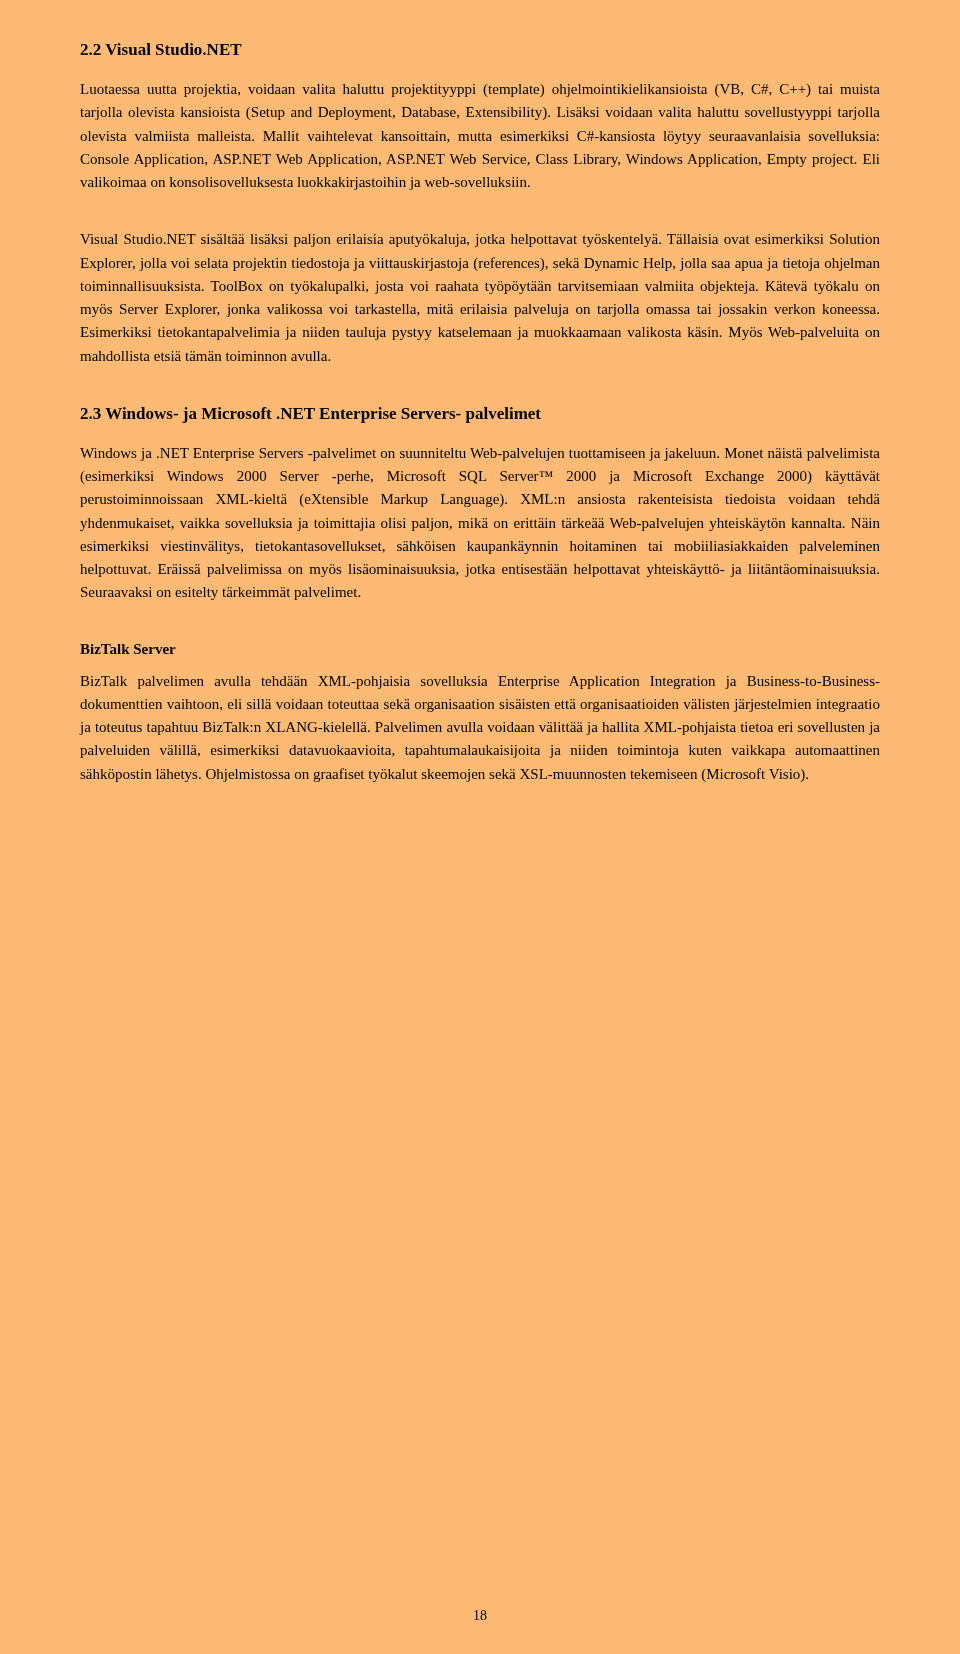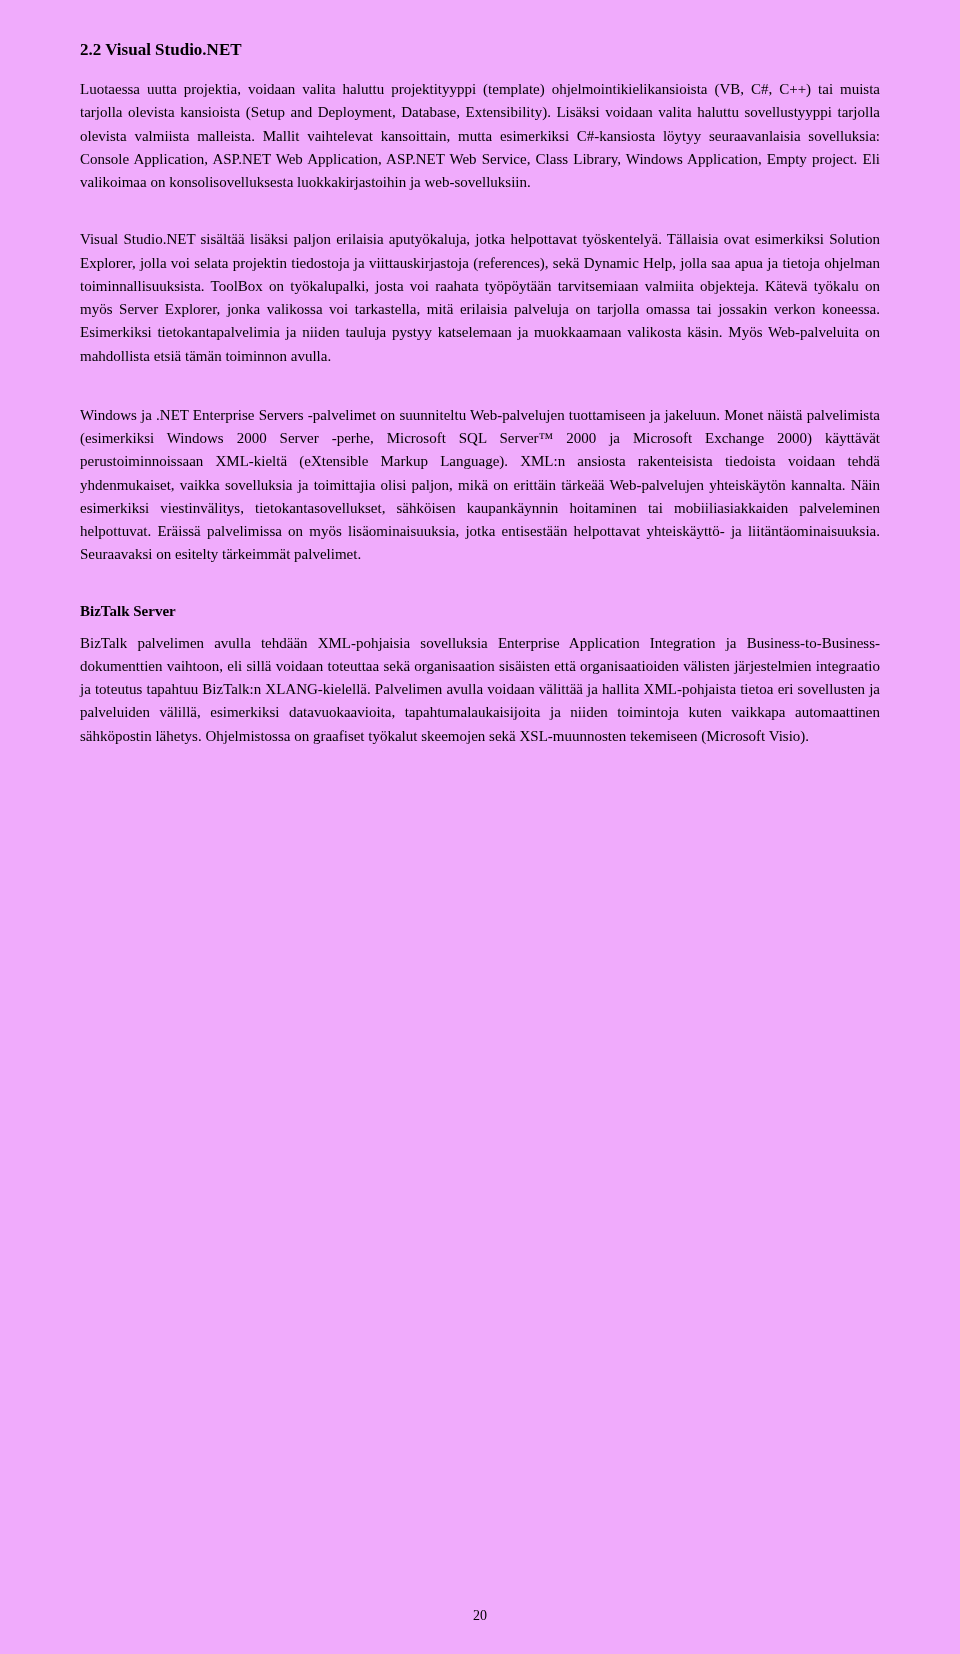--- a/index.html
+++ b/index.html
@@ -14,21 +14,21 @@
       font-size: 15px;
       color: #000000;
       width: 960px;
       min-height: 1654px;
       position: relative;
     }
 
     .page-container {
       width: 960px;
       min-height: 1654px;
-      background: #f0abfc;
+      background: #fdba74;
       padding: 40px 80px 60px 80px;
       position: relative;
     }
 
     .section-heading {
       font-size: 17px;
       font-weight: bold;
       margin-bottom: 18px;
     }
 
@@ -84,23 +84,24 @@
 
 
     <p class="body-paragraph">Luotaessa uutta projektia, voidaan valita haluttu projektityyppi (template) ohjelmointikielikansioista (VB, C#, C++) tai muista tarjolla olevista kansioista (Setup and Deployment, Database, Extensibility). Lisäksi voidaan valita haluttu sovellustyyppi tarjolla olevista valmiista malleista. Mallit vaihtelevat kansoittain, mutta esimerkiksi C#-kansiosta löytyy seuraavanlaisia sovelluksia: Console Application, ASP.NET Web Application, ASP.NET Web Service, Class Library, Windows Application, Empty project. Eli valikoimaa on konsolisovelluksesta luokkakirjastoihin ja web-sovelluksiin.</p>
 
     <div class="spacer"></div>
 
     <p class="body-paragraph">Visual Studio.NET sisältää lisäksi paljon erilaisia aputyökaluja, jotka helpottavat työskentelyä. Tällaisia ovat esimerkiksi Solution Explorer, jolla voi selata projektin tiedostoja ja viittauskirjastoja (references), sekä Dynamic Help, jolla saa apua ja tietoja ohjelman toiminnallisuuksista. ToolBox on työkalupalki, josta voi raahata työpöytään tarvitsemiaan valmiita objekteja. Kätevä työkalu on myös Server Explorer, jonka valikossa voi tarkastella, mitä erilaisia palveluja on tarjolla omassa tai jossakin verkon koneessa. Esimerkiksi tietokantapalvelimia ja niiden tauluja pystyy katselemaan ja muokkaamaan valikosta käsin. Myös Web-palveluita on mahdollista etsiä tämän toiminnon avulla.</p>
   </div>
 
   <div class="section-block">
+    <div class="section-2-3-heading">2.3   Windows- ja Microsoft .NET Enterprise Servers- palvelimet</div>
 
     <p class="body-paragraph">Windows ja .NET Enterprise Servers -palvelimet on suunniteltu Web-palvelujen tuottamiseen ja jakeluun. Monet näistä palvelimista (esimerkiksi Windows 2000 Server -perhe, Microsoft SQL Server™ 2000 ja Microsoft Exchange 2000) käyttävät perustoiminnoissaan XML-kieltä (eXtensible Markup Language). XML:n ansiosta rakenteisista tiedoista voidaan tehdä yhdenmukaiset, vaikka sovelluksia ja toimittajia olisi paljon, mikä on erittäin tärkeää Web-palvelujen yhteiskäytön kannalta. Näin esimerkiksi viestinvälitys, tietokantasovellukset, sähköisen kaupankäynnin hoitaminen tai mobiiliasiakkaiden palveleminen helpottuvat. Eräissä palvelimissa on myös lisäominaisuuksia, jotka entisestään helpottavat yhteiskäyttö- ja liitäntäominaisuuksia. Seuraavaksi on esitelty tärkeimmät palvelimet.</p>
 
     <div class="subsection-heading">BizTalk Server</div>
 
     <p class="body-paragraph">BizTalk palvelimen avulla tehdään XML-pohjaisia sovelluksia Enterprise Application Integration ja Business-to-Business-dokumenttien vaihtoon, eli sillä voidaan toteuttaa sekä organisaation sisäisten että organisaatioiden välisten järjestelmien integraatio ja toteutus tapahtuu BizTalk:n XLANG-kielellä. Palvelimen avulla voidaan välittää ja hallita XML-pohjaista tietoa eri sovellusten ja palveluiden välillä, esimerkiksi datavuokaavioita, tapahtumalaukaisijoita ja niiden toimintoja kuten vaikkapa automaattinen sähköpostin lähetys. Ohjelmistossa on graafiset työkalut skeemojen sekä XSL-muunnosten tekemiseen (Microsoft Visio).</p>
   </div>
 
-  <div class="page-number">20</div>
+  <div class="page-number">18</div>
 
 </div>
 
 </body></html>

